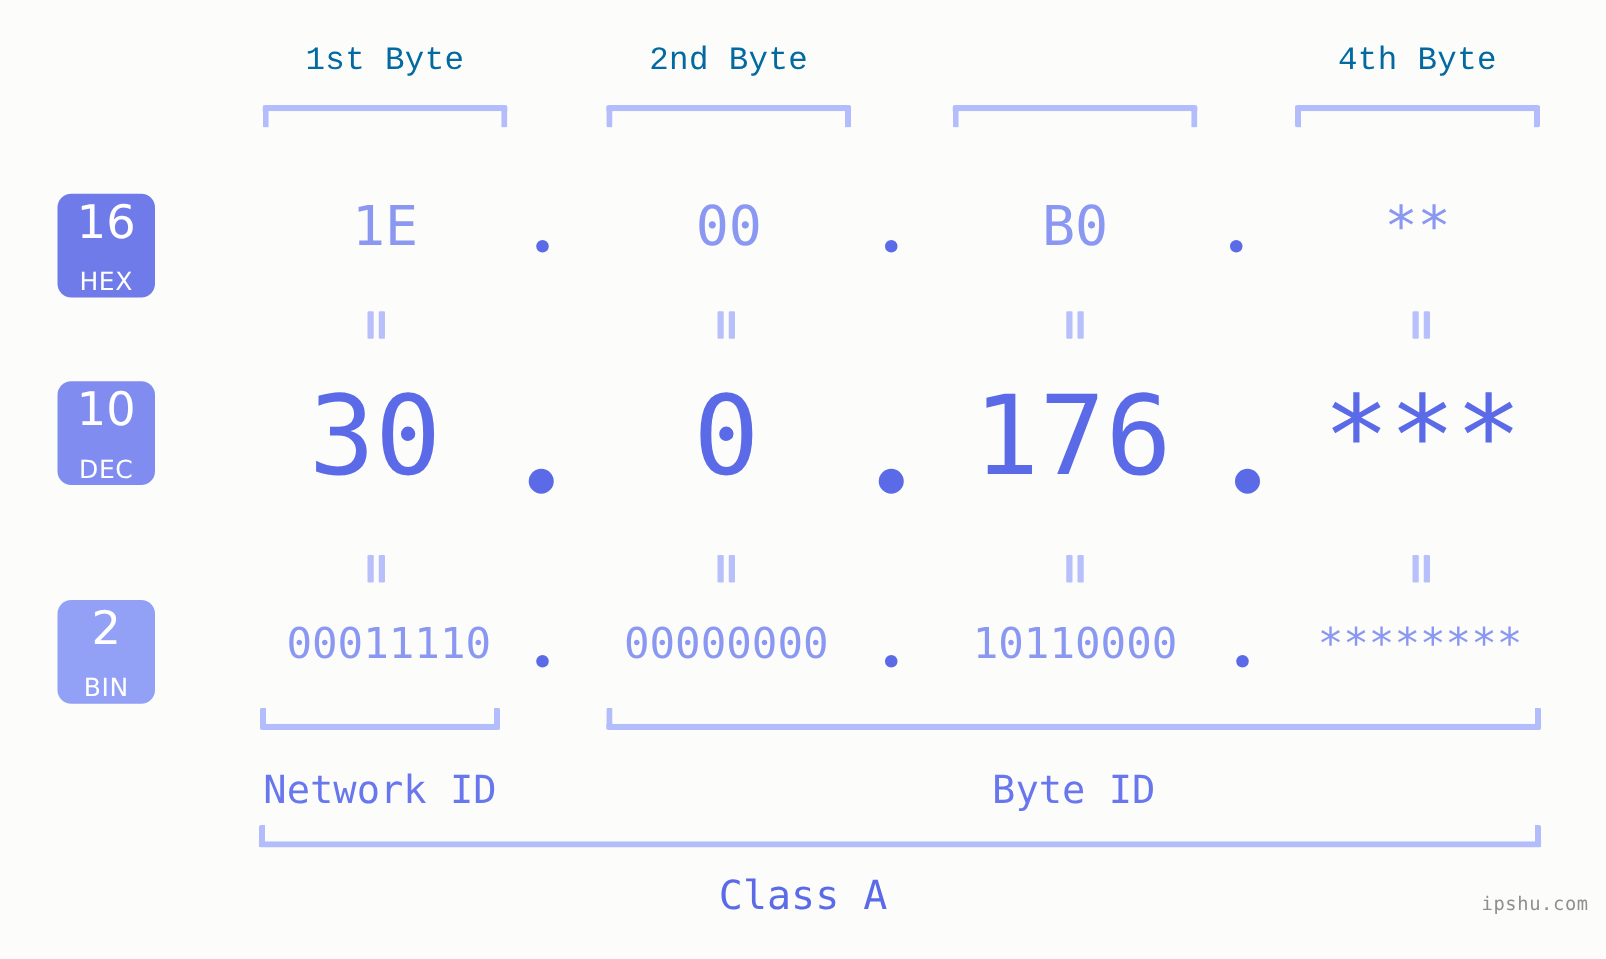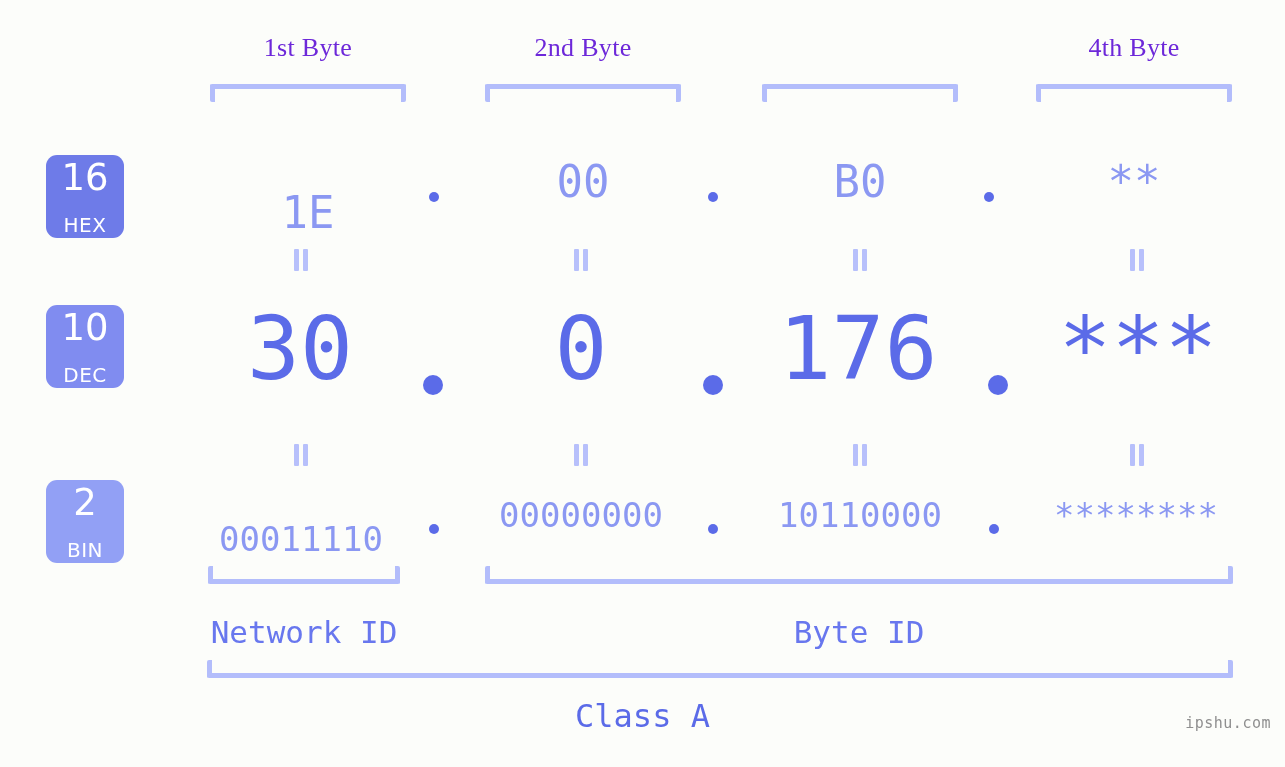--- a/index.html
+++ b/index.html
@@ -19,23 +19,23 @@
     position: relative;
     width: 1285px;
     height: 767px;
   }
 
   
   .byte-header {
     position: absolute;
     top: 33px;
     text-align: center;
-    font-family: Liberation Serif, serif;
+    font-family: Liberation Mono, monospace;
     font-size: 26px;
-    color: #6d28d9;
+    color: #0369a1;
     letter-spacing: 0.3px;
     white-space: nowrap;
   }
 
   
   .bracket-down {
     position: absolute;
     border: 5px solid #b3bdfb;
     border-bottom: none;
     border-radius: 2px;
@@ -186,21 +186,21 @@
   <div class="badge" id="badge-dec">
     <span class="num">10</span>
     <span class="lbl">DEC</span>
   </div>
   <div class="badge" id="badge-bin">
     <span class="num">2</span>
     <span class="lbl">BIN</span>
   </div>
 
   <div class="row-hex">
-    <div class="val" style="left:210px; width:196px;margin-top:31px;">1E</div>
+    <div class="val" style="left:210px; width:196px;">1E</div>
     <div class="dot dot-sm" style="left:429px; top:192px;"></div>
 
     <div class="val" style="left:485px; width:196px;">00</div>
     <div class="dot dot-sm" style="left:708px; top:192px;"></div>
 
     <div class="val" style="left:762px; width:196px;">B0</div>
     <div class="dot dot-sm" style="left:984px; top:192px;"></div>
 
     <div class="val" style="left:1036px; width:196px;">**</div>
   </div>
@@ -246,21 +246,21 @@
   <div class="eq" style="left:851px; top:444px;">
     <span class="a"></span>
       <span class="b"></span>
   </div>
   <div class="eq" style="left:1128px; top:444px;">
     <span class="a"></span>
       <span class="b"></span>
   </div>
 
   <div class="row-bin">
-    <div class="val" style="left:203px; width:196px;margin-top:24px;">00011110</div>
+    <div class="val" style="left:213px; width:196px;">00011110</div>
     <div class="dot dot-sm" style="left:429px; top:524px;"></div>
 
     <div class="val" style="left:483px; width:196px;">00000000</div>
     <div class="dot dot-sm" style="left:708px; top:524px;"></div>
 
     <div class="val" style="left:762px; width:196px;">10110000</div>
     <div class="dot dot-sm" style="left:989px; top:524px;"></div>
 
     <div class="val" style="left:1038px; width:196px;">********</div>
   </div>

